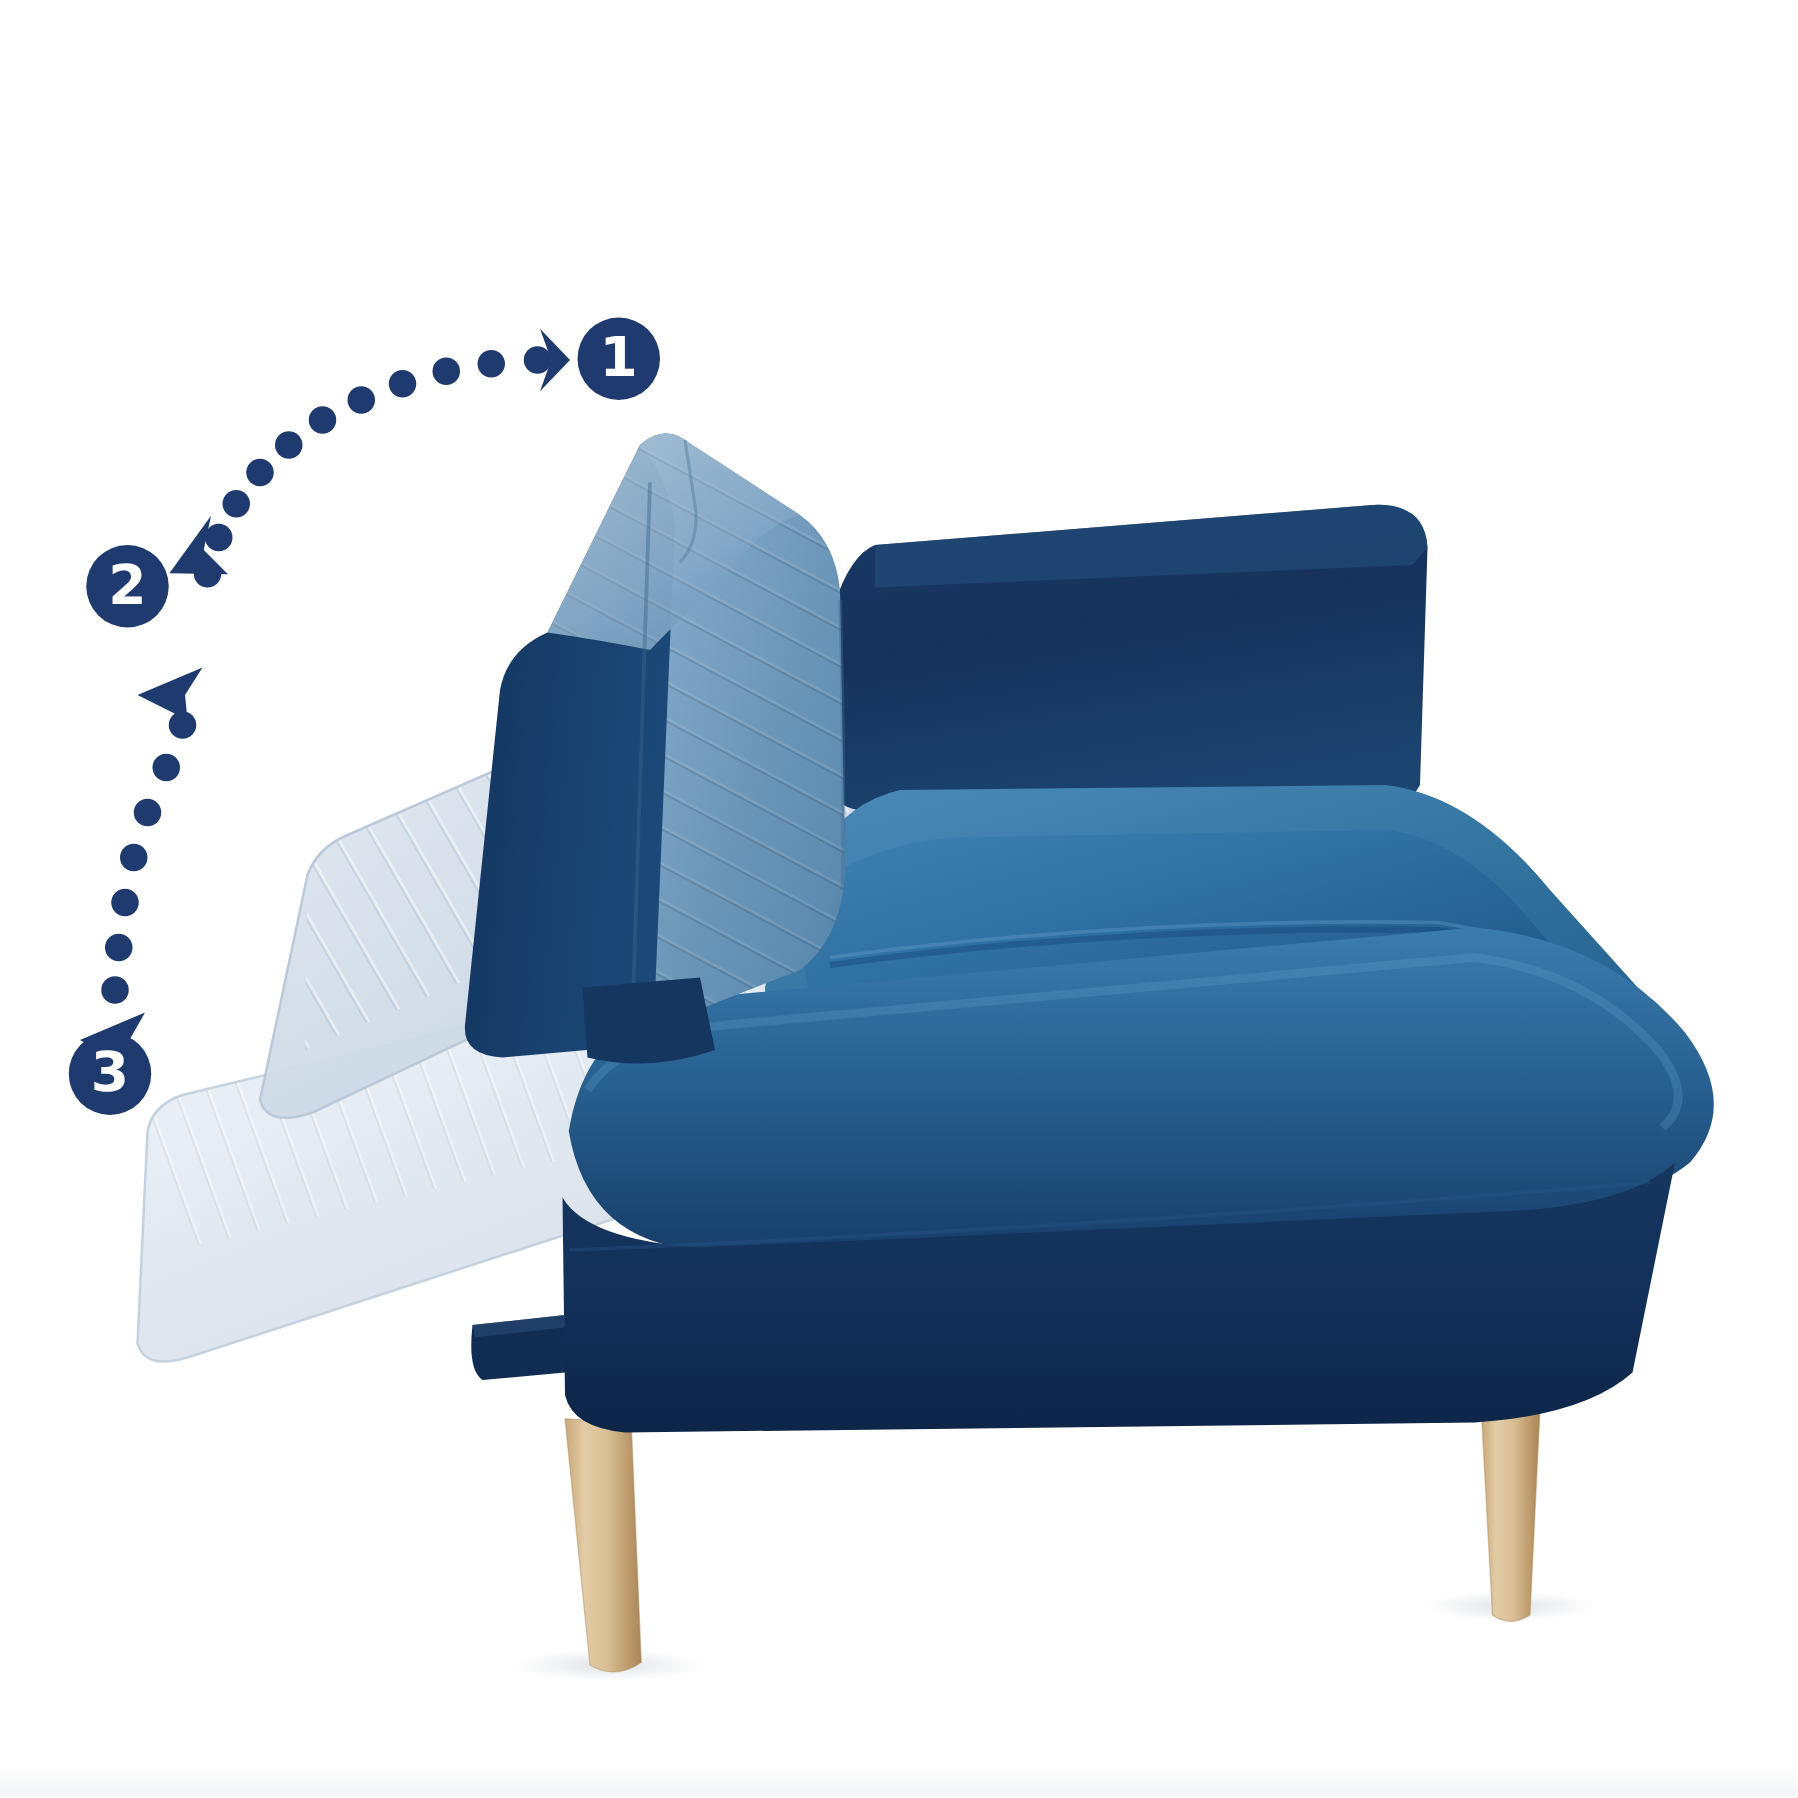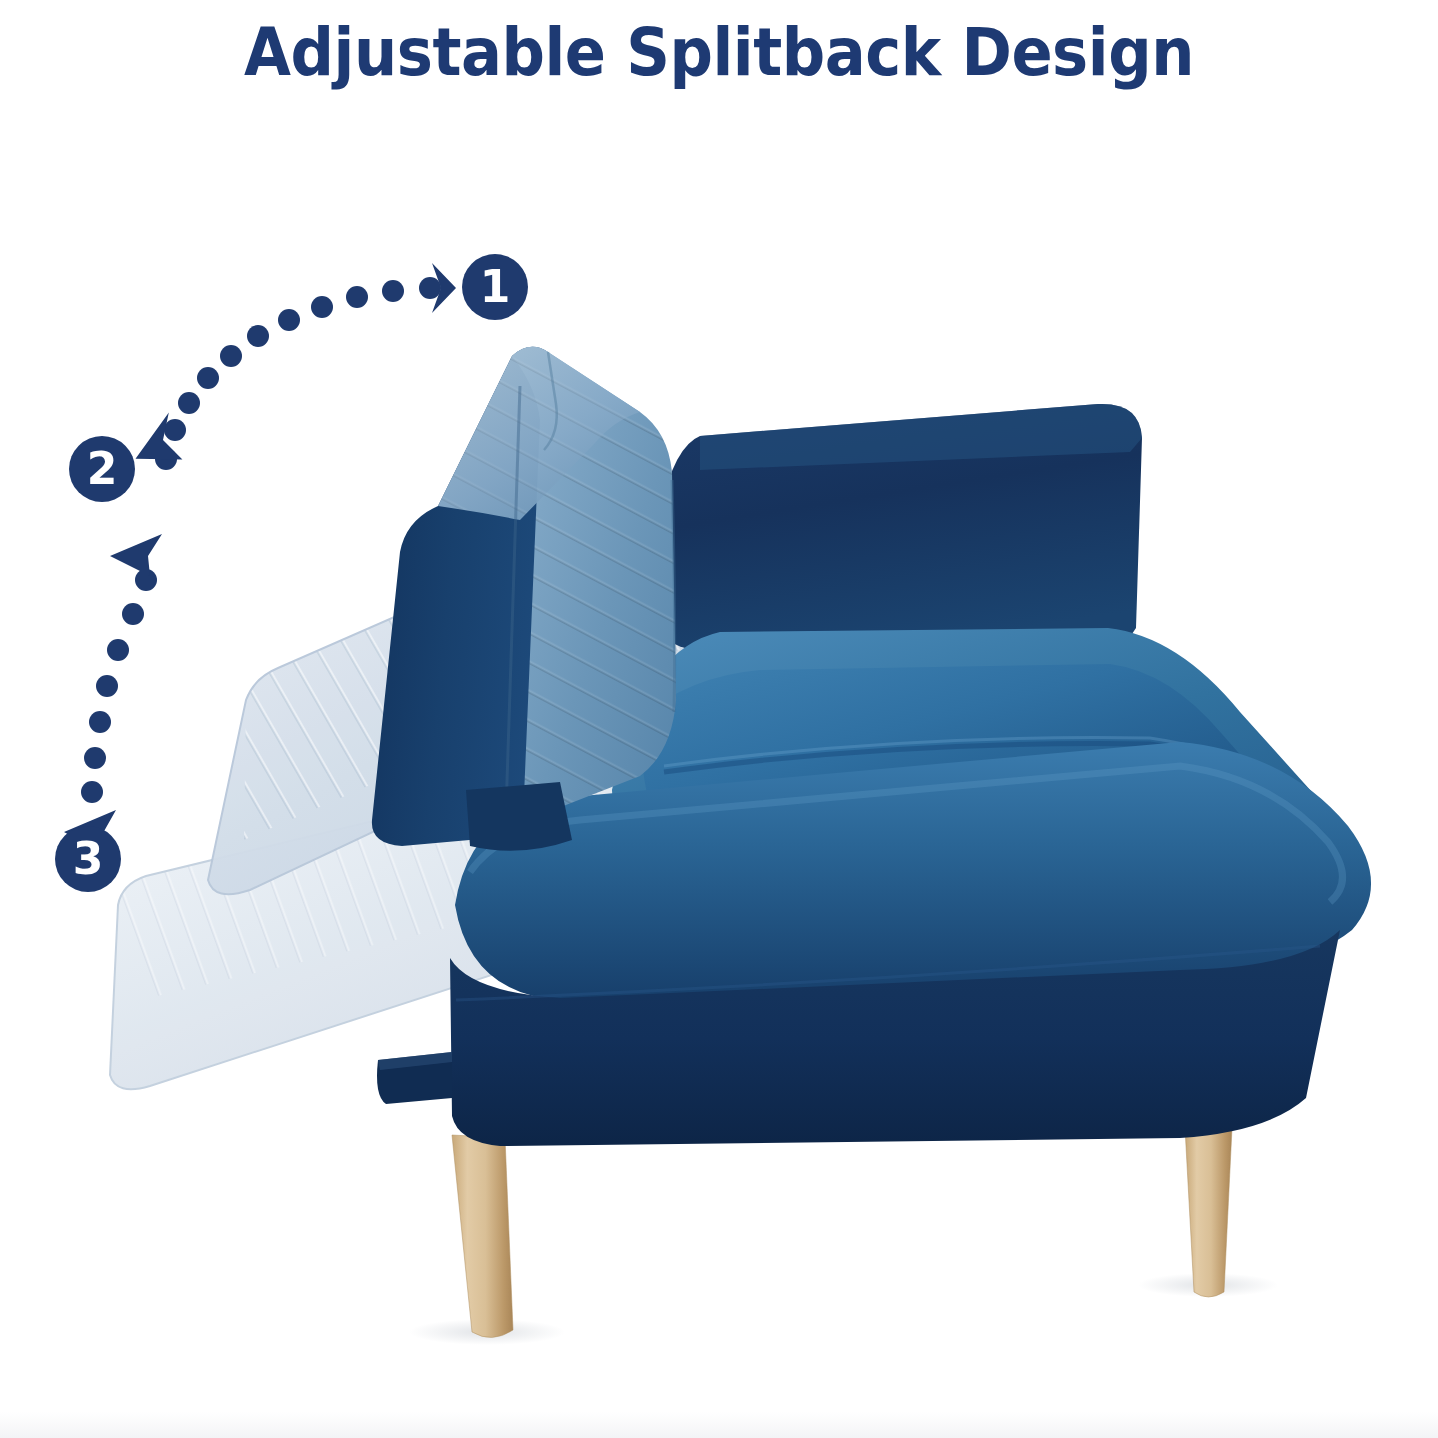--- a/index.html
+++ b/index.html
@@ -72,34 +72,20 @@
     left: 0; bottom: 0;
     width: 1438px; height: 26px;
     background: linear-gradient(to bottom, rgba(250,250,251,0), #f3f4f6);
   }
 </style>
 </head>
 <body>
 
 <div id="page">
 
-  <div id="header-band">
-    <svg width="1438" height="175" viewBox="0 0 1438 175" style="position:absolute;left:0;top:0;">
-      <defs>
-        <linearGradient id="swooshGrad" x1="0" y1="0" x2="1" y2="0">
-          <stop offset="0" stop-color="#dde0e7"></stop>
-          <stop offset="0.5" stop-color="#c3c9d6"></stop>
-          <stop offset="1" stop-color="#dde0e7"></stop>
-        </linearGradient>
-      </defs>
-      <path d="M -40 46 Q 719 215 1478 46 L 1478 60 Q 719 232 -40 60 Z" fill="url(#swooshGrad)" opacity="0.95"></path>
-      <path d="M -40 40 Q 719 209 1478 40 L 1478 176 L -40 176 Z" fill="#ffffff"></path>
-    </svg>
-    <div id="header-title">Adjustable Splitback Design</div>
-  </div>
 
   <svg id="scene" viewBox="0 0 1438 1438">
     <defs>
 
       <linearGradient id="gBackPanel" x1="0" y1="0" x2="0.3" y2="1">
         <stop offset="0" stop-color="#1b3a68"></stop>
         <stop offset="0.45" stop-color="#16325c"></stop>
         <stop offset="1" stop-color="#1b4470"></stop>
       </linearGradient>
       <linearGradient id="gSeat" x1="0.05" y1="0" x2="0.9" y2="1">

